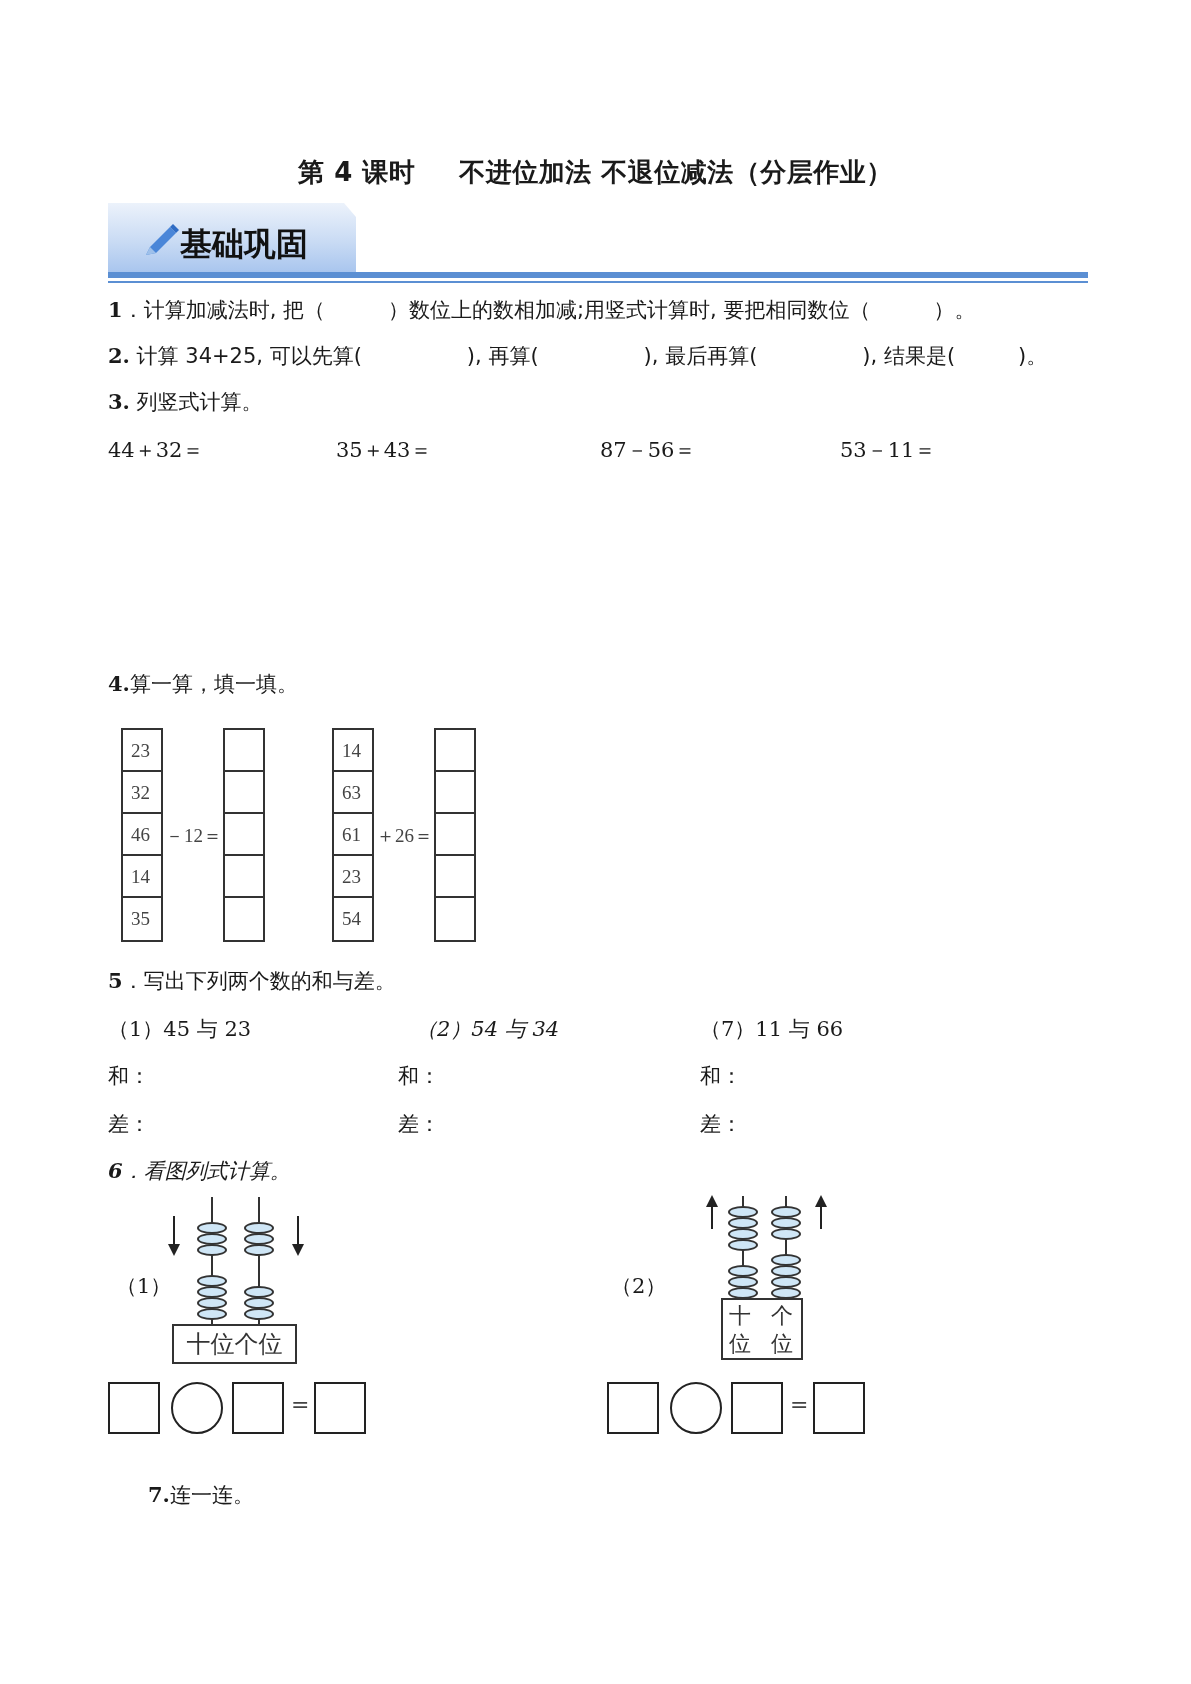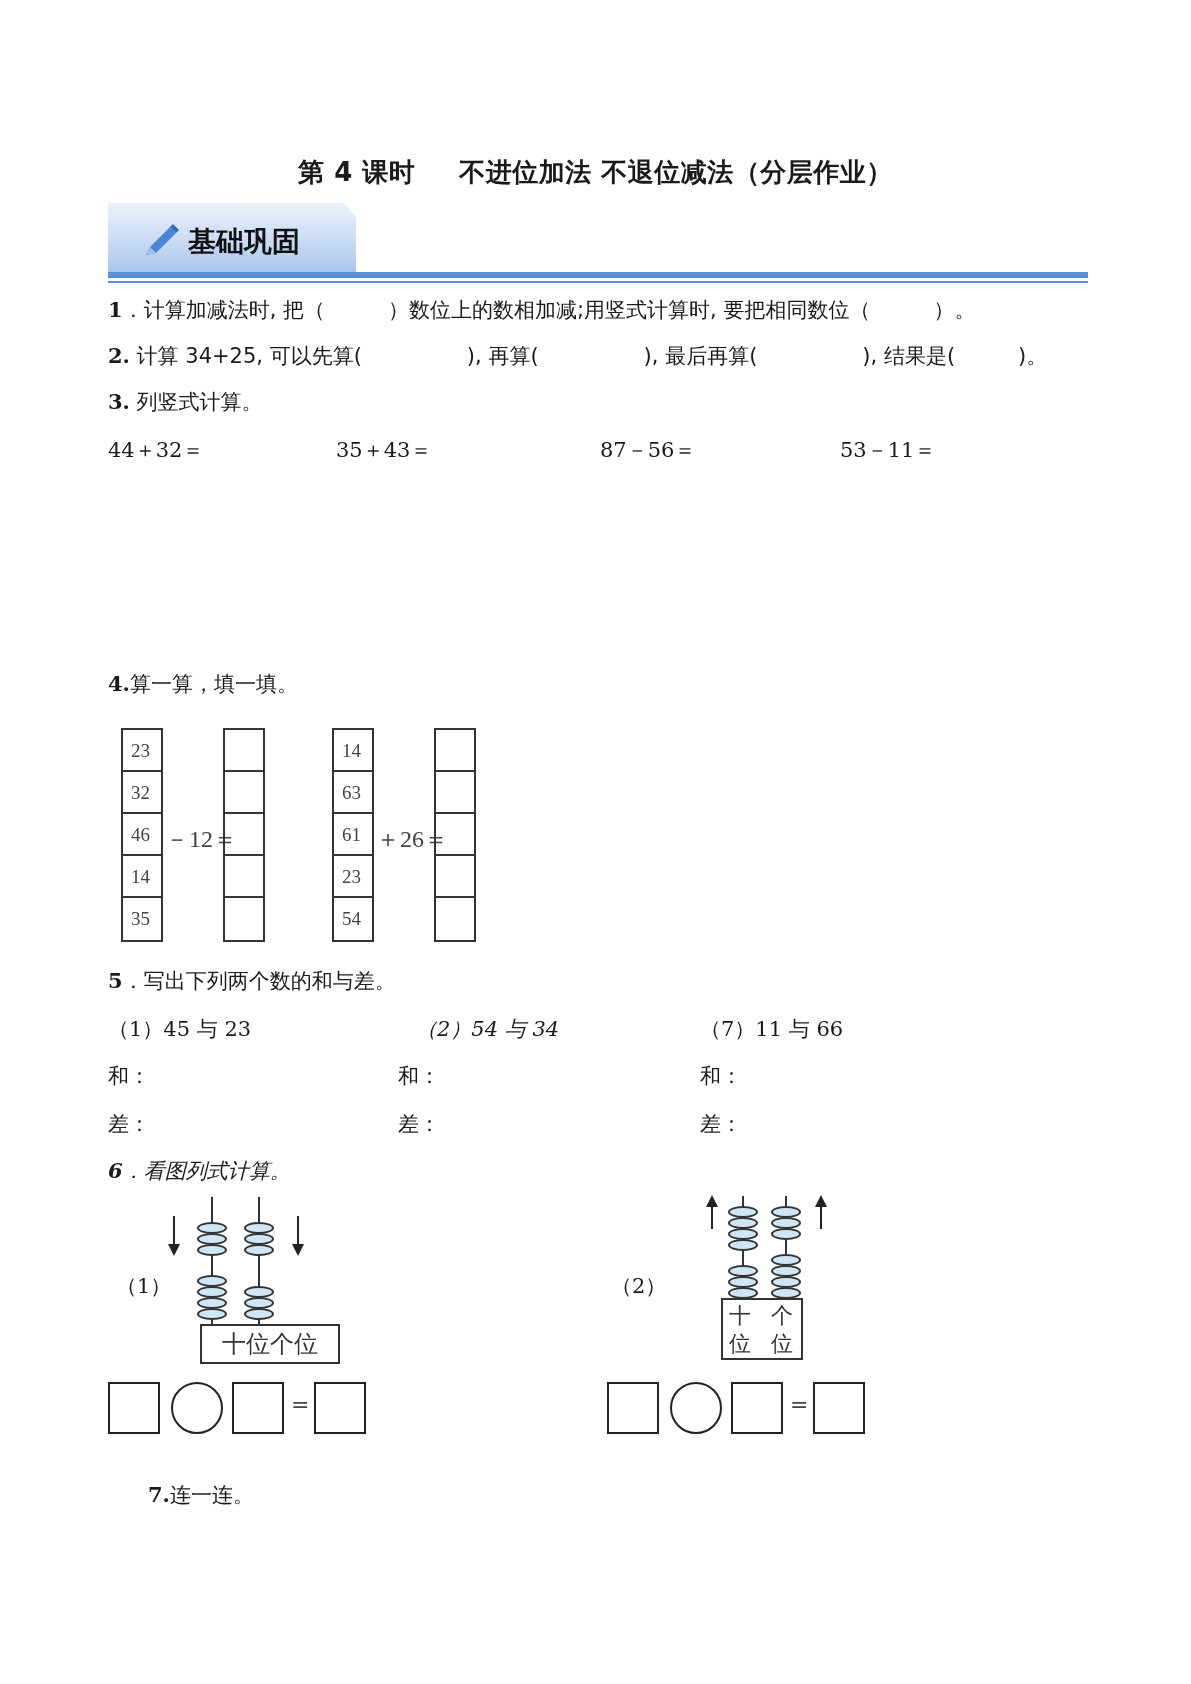--- a/index.html
+++ b/index.html
@@ -6,34 +6,34 @@
   html, body { width: 1191px; height: 1684px; background: #ffffff; }
   body { position: relative; font-family: "DejaVu Serif", "Liberation Serif", serif; color: #1a1a1a; overflow: hidden; }
 
   .title { position: absolute; top: 155px; left: 0; width: 1191px; text-align: center; font-size: 26px; font-weight: bold; font-family: "DejaVu Sans", "Liberation Sans", sans-serif; letter-spacing: 0.5px; }
   .title .gap { display: inline-block; width: 44px; }
 
   .section-tab { position: absolute; top: 203px; left: 108px; width: 248px; height: 70px;
     background: linear-gradient(to bottom, #ecf2fb 0%, #c9dbf4 55%, #a8c5ee 100%);
     clip-path: polygon(0 0, 236px 0, 248px 14px, 248px 100%, 0 100%); }
   .section-tab .pencil { position: absolute; left: 34px; top: 20px; width: 40px; height: 36px; }
-  .section-tab .label { position: absolute; left: 80px; top: 20px; font-size: 28px; font-weight: bold; font-family: Liberation Mono, monospace; color: #111; }
+  .section-tab .label { position: absolute; left: 72px; top: 20px; font-size: 32px; font-weight: bold; font-family: Liberation Mono, monospace; color: #111; }
   .rule-thick { position: absolute; top: 272px; left: 108px; width: 980px; height: 6px; background: #5b8fd3; }
   .rule-thin { position: absolute; top: 281px; left: 108px; width: 980px; height: 2px; background: #5b8fd3; }
 
   .q { position: absolute; left: 108px; font-size: 21px; white-space: pre; font-family: "DejaVu Sans", "Liberation Sans", sans-serif; }
   .q b { font-family: "DejaVu Serif", serif; font-weight: bold; }
 
   .calc { position: absolute; top: 436px; font-size: 21px; font-family: "DejaVu Serif", serif; }
 
   
   .stack { position: absolute; width: 42px; border: 2px solid #333; }
   .stack .cell { height: 42px; border-bottom: 2px solid #333; font-size: 19px; font-family: "Liberation Serif", serif; color: #444; padding-left: 8px; line-height: 42px; }
   .stack .cell:last-child { border-bottom: none; }
-  .op { position: absolute; font-size: 24px; font-family: "Liberation Serif", serif; color: #444; }
+  .op { position: absolute; font-size: 19px; font-family: "Liberation Serif", serif; color: #444; }
 
   .sub { position: absolute; font-size: 21px; font-family: "DejaVu Serif", serif; }
 
   
   .abacus { position: absolute; }
   .rod { position: absolute; width: 2px; background: #333; }
   .bead { position: absolute; width: 30px; height: 12px; border-radius: 50%; background: #cfe6f6; border: 2px solid #333; }
   .base { position: absolute; border: 2px solid #333; background: #fff; font-size: 24px; font-family: "DejaVu Sans", sans-serif; color: #333; text-align: center; }
   .arrow { position: absolute; width: 2px; background: #222; }
   .arrow.down::after { content: ""; position: absolute; left: -5px; bottom: -2px; border-left: 6px solid transparent; border-right: 6px solid transparent; border-top: 12px solid #222; }
@@ -131,21 +131,21 @@
   <div class="bead" style="left:197px; top:1297px;"></div>
   <div class="bead" style="left:197px; top:1308px;"></div>
 
   <div class="bead" style="left:244px; top:1222px;"></div>
   <div class="bead" style="left:244px; top:1233px;"></div>
   <div class="bead" style="left:244px; top:1244px;"></div>
 
   <div class="bead" style="left:244px; top:1286px;"></div>
   <div class="bead" style="left:244px; top:1297px;"></div>
   <div class="bead" style="left:244px; top:1308px;"></div>
-  <div class="base" style="left:172px; top:1324px; width:140px; height:40px; line-height:36px;margin-left:28px;">十位个位</div>
+  <div class="base" style="left:172px; top:1324px; width:125px; height:40px; line-height:36px;">十位个位</div>
 </div>
 <div class="box" style="left:108px; top:1382px;"></div>
 <div class="circle" style="left:171px; top:1382px;"></div>
 <div class="box" style="left:232px; top:1382px;"></div>
 <div class="eq" style="left:291px; top:1392px;">=</div>
 <div class="box" style="left:314px; top:1382px;"></div>
 
 <div class="sub" style="left:611px; top:1272px;">（2）</div>
 <div class="abacus" style="left:0; top:0;">
   <div class="arrow up" style="left:711px; top:1197px; height:32px;"></div>

